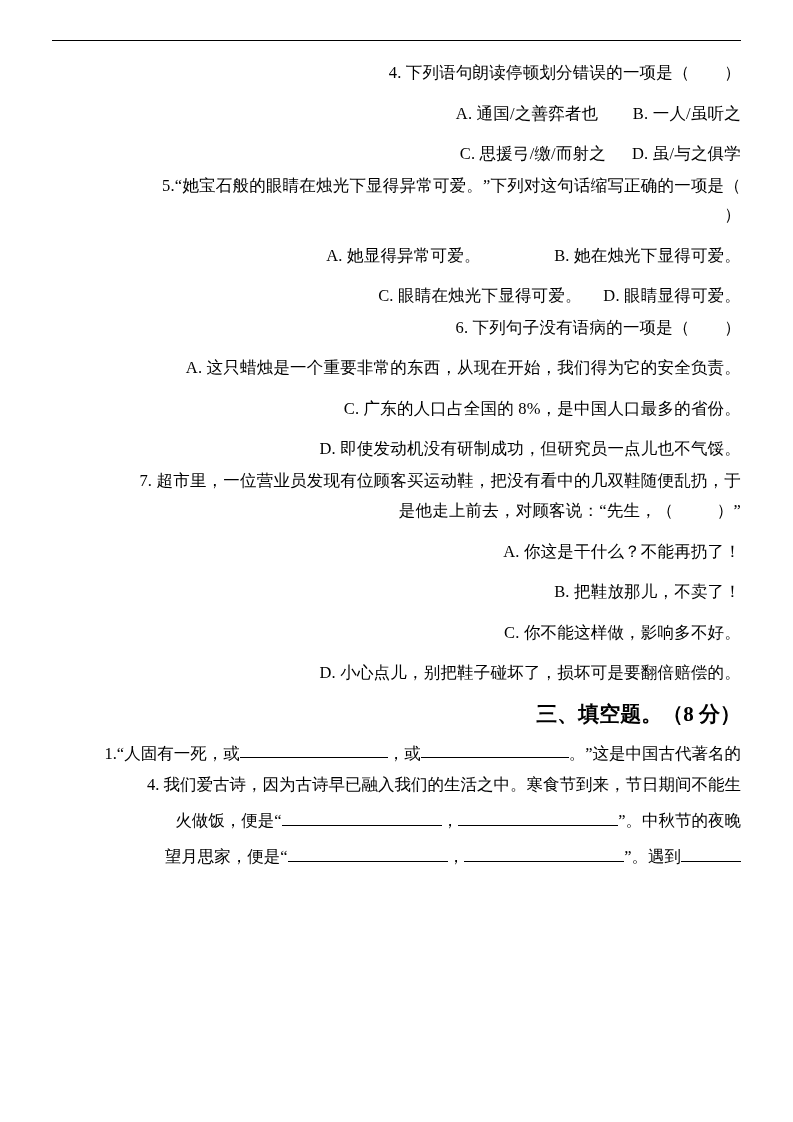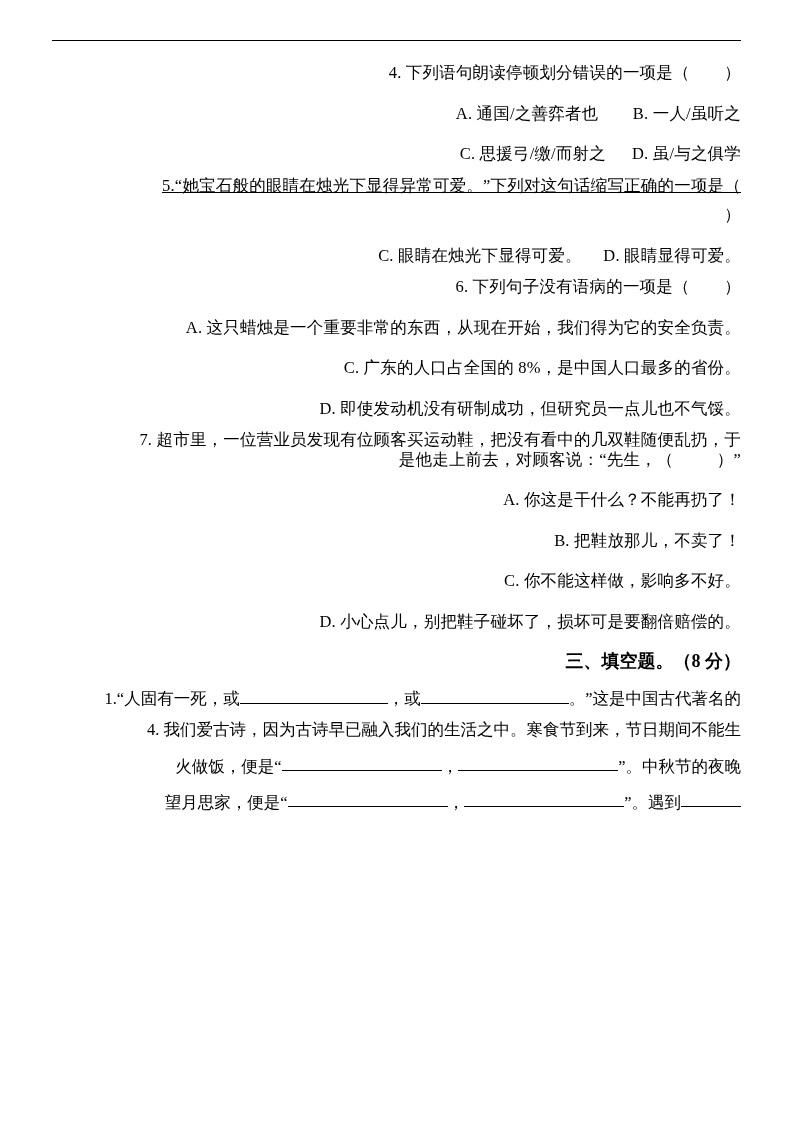--- a/index.html
+++ b/index.html
@@ -41,21 +41,21 @@
   }
   .q-stem {
     margin-bottom: 14px;
   }
   .opt-row {
     margin-bottom: 15px;
     margin-top: 24px;
   }
   .section-title {
     font-weight: bold;
-    font-size: 18px;
+    font-size: 21px;
     margin: 22px 0 16px 0;
   }
   .fill-line {
     margin-bottom: 15px;
     white-space: pre-wrap;
   }
   .blank {
     display: inline-block;
     border-bottom: 1px solid #000;
     vertical-align: baseline;
@@ -88,34 +88,35 @@
 
   <div class="content">
 
     <div>
       <div class="q-line q-stem">4. 下列语句朗读停顿划分错误的一项是（        ）</div>
       <div class="q-line opt-row">A. 通国/之善弈者也        B. 一人/虽听之</div>
       <div class="q-line opt-row">C. 思援弓/缴/而射之      D. 虽/与之俱学</div>
     </div>
 
     <div>
-      <div class="q-line" style="margin-bottom:13px;text-decoration:underline;">5.“她宝石般的眼睛在烛光下显得异常可爱。”下列对这句话缩写正确的一项是（</div>
+      <div class="q-line" style="margin-bottom:13px;">5.“她宝石般的眼睛在烛光下显得异常可爱。”下列对这句话缩写正确的一项是（</div>
       <div class="q-line q-stem" style="margin-bottom:20px;"><span class="sub-indent"></span><span>）</span></div>
+      <div class="q-line opt-row">A. 她显得异常可爱。                 B. 她在烛光下显得可爱。</div>
       <div class="q-line opt-row">C. 眼睛在烛光下显得可爱。     D. 眼睛显得可爱。</div>
     </div>
 
     <div>
       <div class="q-line q-stem">6. 下列句子没有语病的一项是（        ）</div>
       <div class="q-line opt-row">A. 这只蜡烛是一个重要非常的东西，从现在开始，我们得为它的安全负责。</div>
       <div class="q-line opt-row">C. 广东的人口占全国的 8%，是中国人口最多的省份。</div>
       <div class="q-line opt-row">D. 即使发动机没有研制成功，但研究员一点儿也不气馁。</div>
     </div>
 
     <div>
-      <div class="q-line" style="margin-bottom:3px;">7. 超市里，一位营业员发现有位顾客买运动鞋，把没有看中的几双鞋随便乱扔，于</div>
+      <div class="q-line" style="margin-bottom:14px;">7. 超市里，一位营业员发现有位顾客买运动鞋，把没有看中的几双鞋随便乱扔，于</div>
       <div class="q-line q-stem" style="margin-bottom:20px;"><span class="sub-indent"></span><span>是他走上前去，对顾客说：“先生，（          ）”</span></div>
       <div class="q-line opt-row">A. 你这是干什么？不能再扔了！</div>
       <div class="q-line opt-row">B. 把鞋放那儿，不卖了！</div>
       <div class="q-line opt-row">C. 你不能这样做，影响多不好。</div>
       <div class="q-line opt-row">D. 小心点儿，别把鞋子碰坏了，损坏可是要翻倍赔偿的。</div>
     </div>
 
     <div class="section-title">三、填空题。（8 分）</div>
 
     <div>

